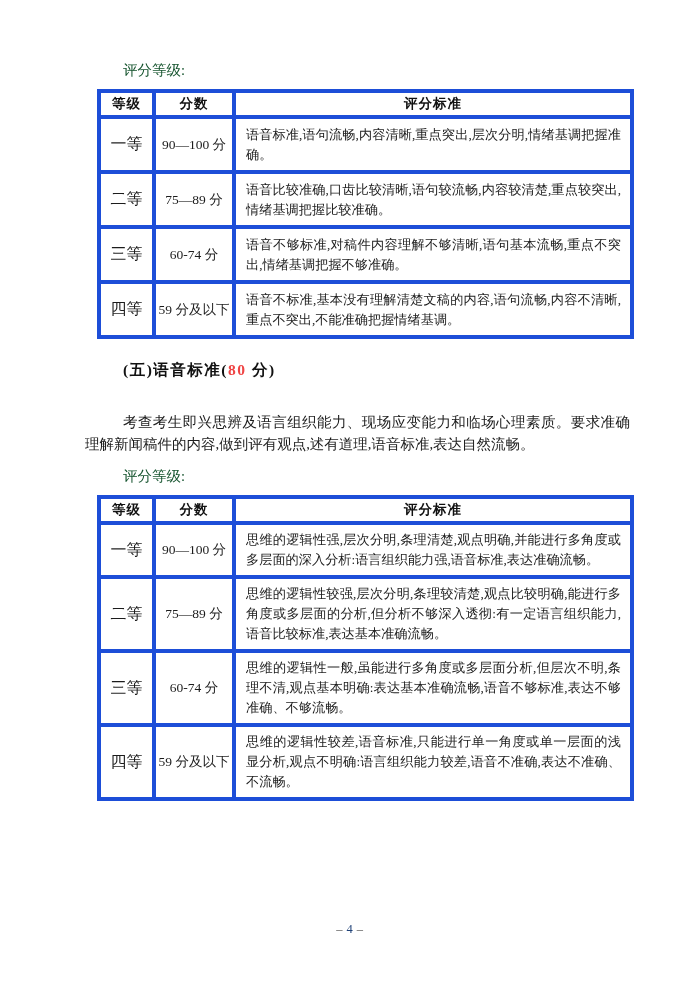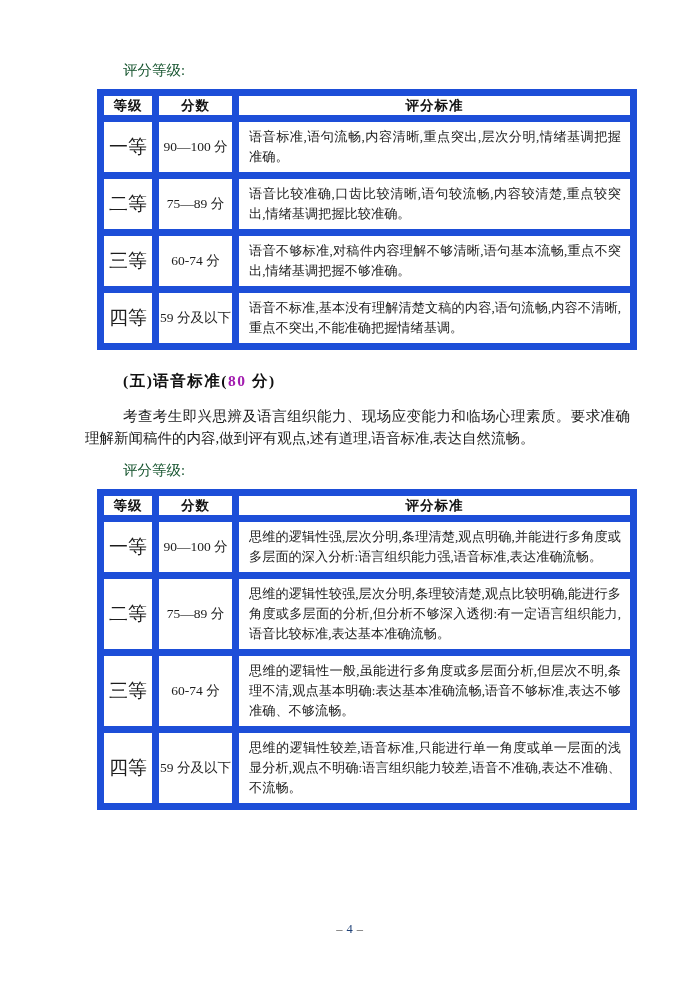--- a/index.html
+++ b/index.html
@@ -24,37 +24,37 @@
   }
 
   table.grading {
     border-collapse: collapse;
     width: 533px;
     margin-left: 12px;
     border: 2px solid #242424;
     table-layout: fixed;
   }
   table.grading th, table.grading td {
-    border: 7px solid #1d4ed8;
+    border: 4px solid #1d4ed8;
     vertical-align: middle;
   }
   table.grading th {
     font-size: 13.5px;
     font-weight: bold;
     letter-spacing: 1px;
     text-align: center;
     height: 26px;
     color: #111;
   }
   col.c-grade { width: 55px; }
   col.c-score { width: 80px; }
   col.c-crit  { width: 398px; }
   td.grade {
     text-align: center;
-    font-size: 19px;
+    font-size: 16px;
   }
   td.score {
     text-align: center;
     font-size: 13.5px;
     white-space: nowrap;
   }
   td.criteria {
     font-size: 13.2px;
     line-height: 20px;
     padding: 5px 9px 5px 10px;
@@ -66,24 +66,24 @@
   #table-2 tbody tr.h-3 { height: 70px; }
   #table-2 tbody tr.h-3b { height: 64px; }
 
   .section-heading {
     margin: 21px 0 0 38px;
     font-size: 15.5px;
     font-weight: bold;
     letter-spacing: 1.5px;
     color: #111;
   }
-  .section-heading .num { color: #a21caf; }
+  .section-heading .num { color: #ef4444; }
 
   .intro {
-    margin-top: 13px;
+    margin-top: 30px;
     font-size: 14.5px;
     line-height: 22px;
     text-indent: 38px;
     text-align: justify;
     color: #1c1c1c;
   }
   .rating-label.second { margin-top: 11px; margin-bottom: 9px; }
 
   .footer {
     position: absolute;

